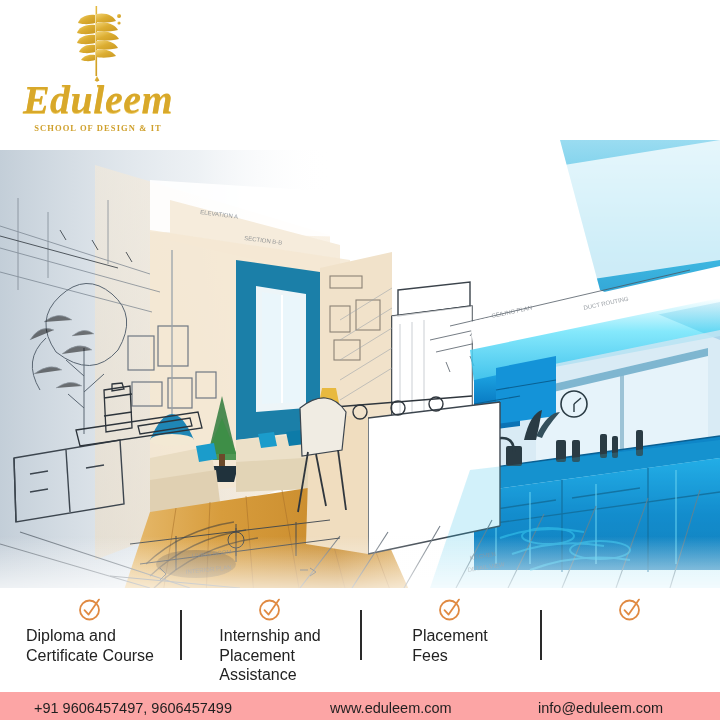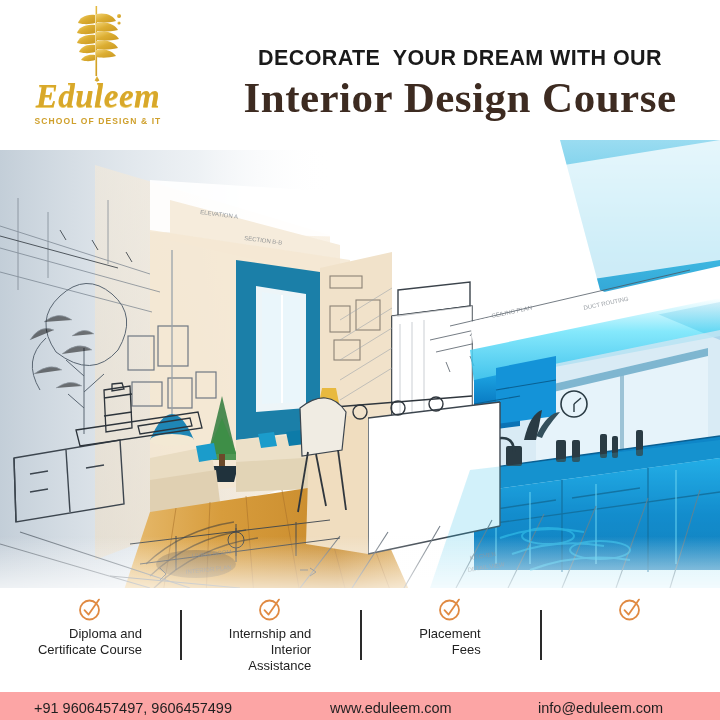--- a/index.html
+++ b/index.html
@@ -21,29 +21,29 @@
     position:absolute;left:0;top:0;width:720px;height:140px;
     background:#ffffff;
   }
   .logo{
     position:absolute;left:8px;top:4px;width:180px;height:132px;
     display:flex;flex-direction:column;align-items:center;
   }
   .logo-mark{width:62px;height:78px;display:block;}
   .logo-word{
     font-family:"Liberation Serif", serif;
-    font-size:33px;font-style:italic;font-weight:700;
+    font-size:40px;font-style:italic;font-weight:700;
     color:#d8a82a;
     letter-spacing:.5px;
     line-height:1;
     margin-top:-2px;
     text-shadow:0 1px 0 #f0cf6b;
   }
   .logo-sub{
-    font-family:Liberation Sans, sans-serif;
+    font-family:Liberation Serif, serif;
     font-size:8.5px;font-weight:700;color:#cfa02c;
     letter-spacing:1.1px;margin-top:3px;
   }
 
   .headline-wrap{
     position:absolute;right:10px;top:48px;width:500px;
     text-align:center;
   }
   .headline-top{
     font-family:"Liberation Sans", sans-serif;
@@ -74,21 +74,21 @@
     padding-top:8px;position:relative;
   }
   .feature + .feature::before{
     content:"";position:absolute;left:0;top:22px;
     width:1.5px;height:50px;background:#2a2a2a;
   }
   .check-icon{width:26px;height:26px;display:block;}
   .feature-label{
     margin-top:4px;
     font-family:"Liberation Sans", sans-serif;
-    font-size:13px;color:#222;text-align:right;line-height:1.22;
+    font-size:16px;color:#222;text-align:left;line-height:1.22;
     white-space:pre-line;
   }
 
   
   .footer{
     position:absolute;left:0;top:692px;width:720px;height:44px;
     background:#fca5a5;
   }
   .footer-item{
     position:absolute;top:8px;
@@ -129,24 +129,20 @@
           <path d="M28 41 C18 40 14 44 12 48 C19 50 24 49 28 48 Z"></path>
           <path d="M28 51 C20 50 16 53 14 56 C20 58 25 57 28 56 Z"></path>
         </g>
         <circle cx="52" cy="12" r="2" fill="url(#gold)"></circle>
         <circle cx="52" cy="19" r="1.6" fill="url(#gold)"></circle>
       </svg>
       <div class="logo-word">Eduleem</div>
       <div class="logo-sub">SCHOOL OF DESIGN &amp; IT</div>
     </div>
 
-    <div class="headline-wrap">
-      <div class="headline-top">DECORATE  YOUR DREAM WITH OUR</div>
-      <div class="headline-main">Interior Design Course</div>
-    </div>
   </div>
 
   <div class="hero">
     <svg viewBox="0 0 720 448" preserveAspectRatio="none">
       <defs>
         <linearGradient id="skyTeal" x1="0" y1="0" x2="0" y2="1">
           <stop offset="0%" stop-color="#8fd8ef"></stop>
           <stop offset="55%" stop-color="#2ab3e0"></stop>
           <stop offset="100%" stop-color="#0f86c4"></stop>
         </linearGradient>
@@ -460,21 +456,21 @@
 Certificate Course</div>
     </div>
 
 
     <div class="feature">
       <svg class="check-icon" viewBox="0 0 26 26">
         <circle cx="12.5" cy="14" r="9.5" fill="none" stroke="#e08a42" stroke-width="1.8"></circle>
         <path d="M7.5 14.2 L11.6 18.6 L22 3.6" fill="none" stroke="#e08a42" stroke-width="1.8" stroke-linecap="round" stroke-linejoin="round"></path>
       </svg>
       <div class="feature-label">Internship and
-Interior
+Placement
 Assistance</div>
     </div>
 
     <div class="feature">
       <svg class="check-icon" viewBox="0 0 26 26">
         <circle cx="12.5" cy="14" r="9.5" fill="none" stroke="#e08a42" stroke-width="1.8"></circle>
         <path d="M7.5 14.2 L11.6 18.6 L22 3.6" fill="none" stroke="#e08a42" stroke-width="1.8" stroke-linecap="round" stroke-linejoin="round"></path>
       </svg>
       <div class="feature-label">Placement
 Fees</div>

